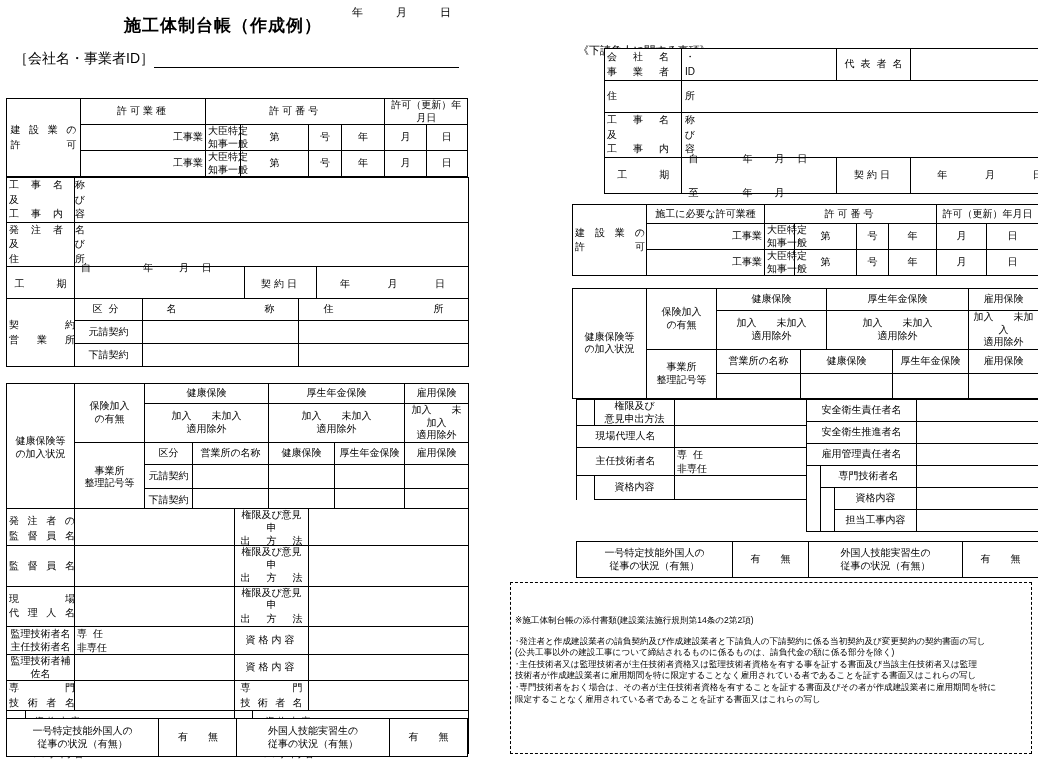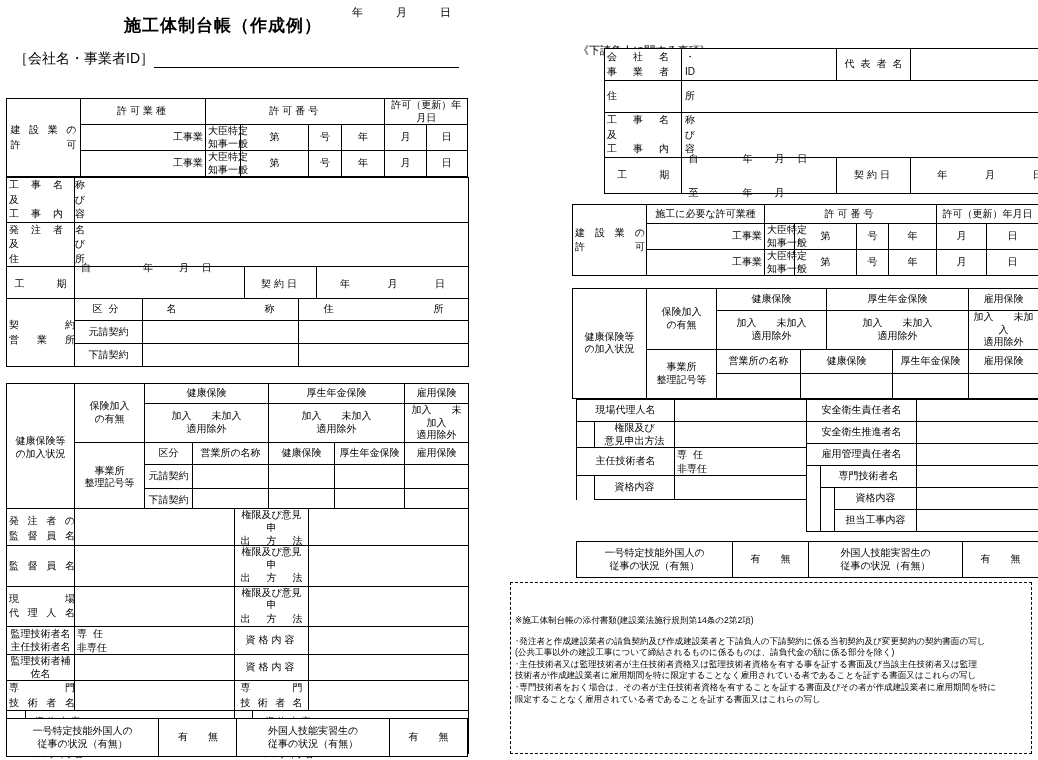--- a/index.html
+++ b/index.html
@@ -801,30 +801,30 @@
 
   <div class="abs" style="left:576px;top:399px;width:230px;">
     <table class="grid">
       <colgroup>
           <col style="width:18px">
           <col style="width:80px">
           <col style="width:132px">
         </colgroup>
       <tbody>
           <tr>
-        <td colspan="2" class="ctr tiny9" style="height:22px">
-          <span>現場代理人名</span>
-        </td>
-        <td></td>
-      </tr>
-      <tr>
         <td style="border-right:none;border-bottom:none"></td>
         <td class="ctr tiny" style="height:24px">
           <div>権限及び</div>
           <div>意見申出方法</div>
+        </td>
+        <td></td>
+      </tr>
+      <tr>
+        <td colspan="2" class="ctr tiny9" style="height:22px">
+          <span>現場代理人名</span>
         </td>
         <td></td>
       </tr>
       <tr>
         <td colspan="2" class="ctr tiny9" style="height:26px">
           <span>主任技術者名</span>
         </td>
         <td class="lft tiny">
           <div><span class="just" style="width:26px;display:inline-block">専任</span></div>
           <div>非専任</div>

